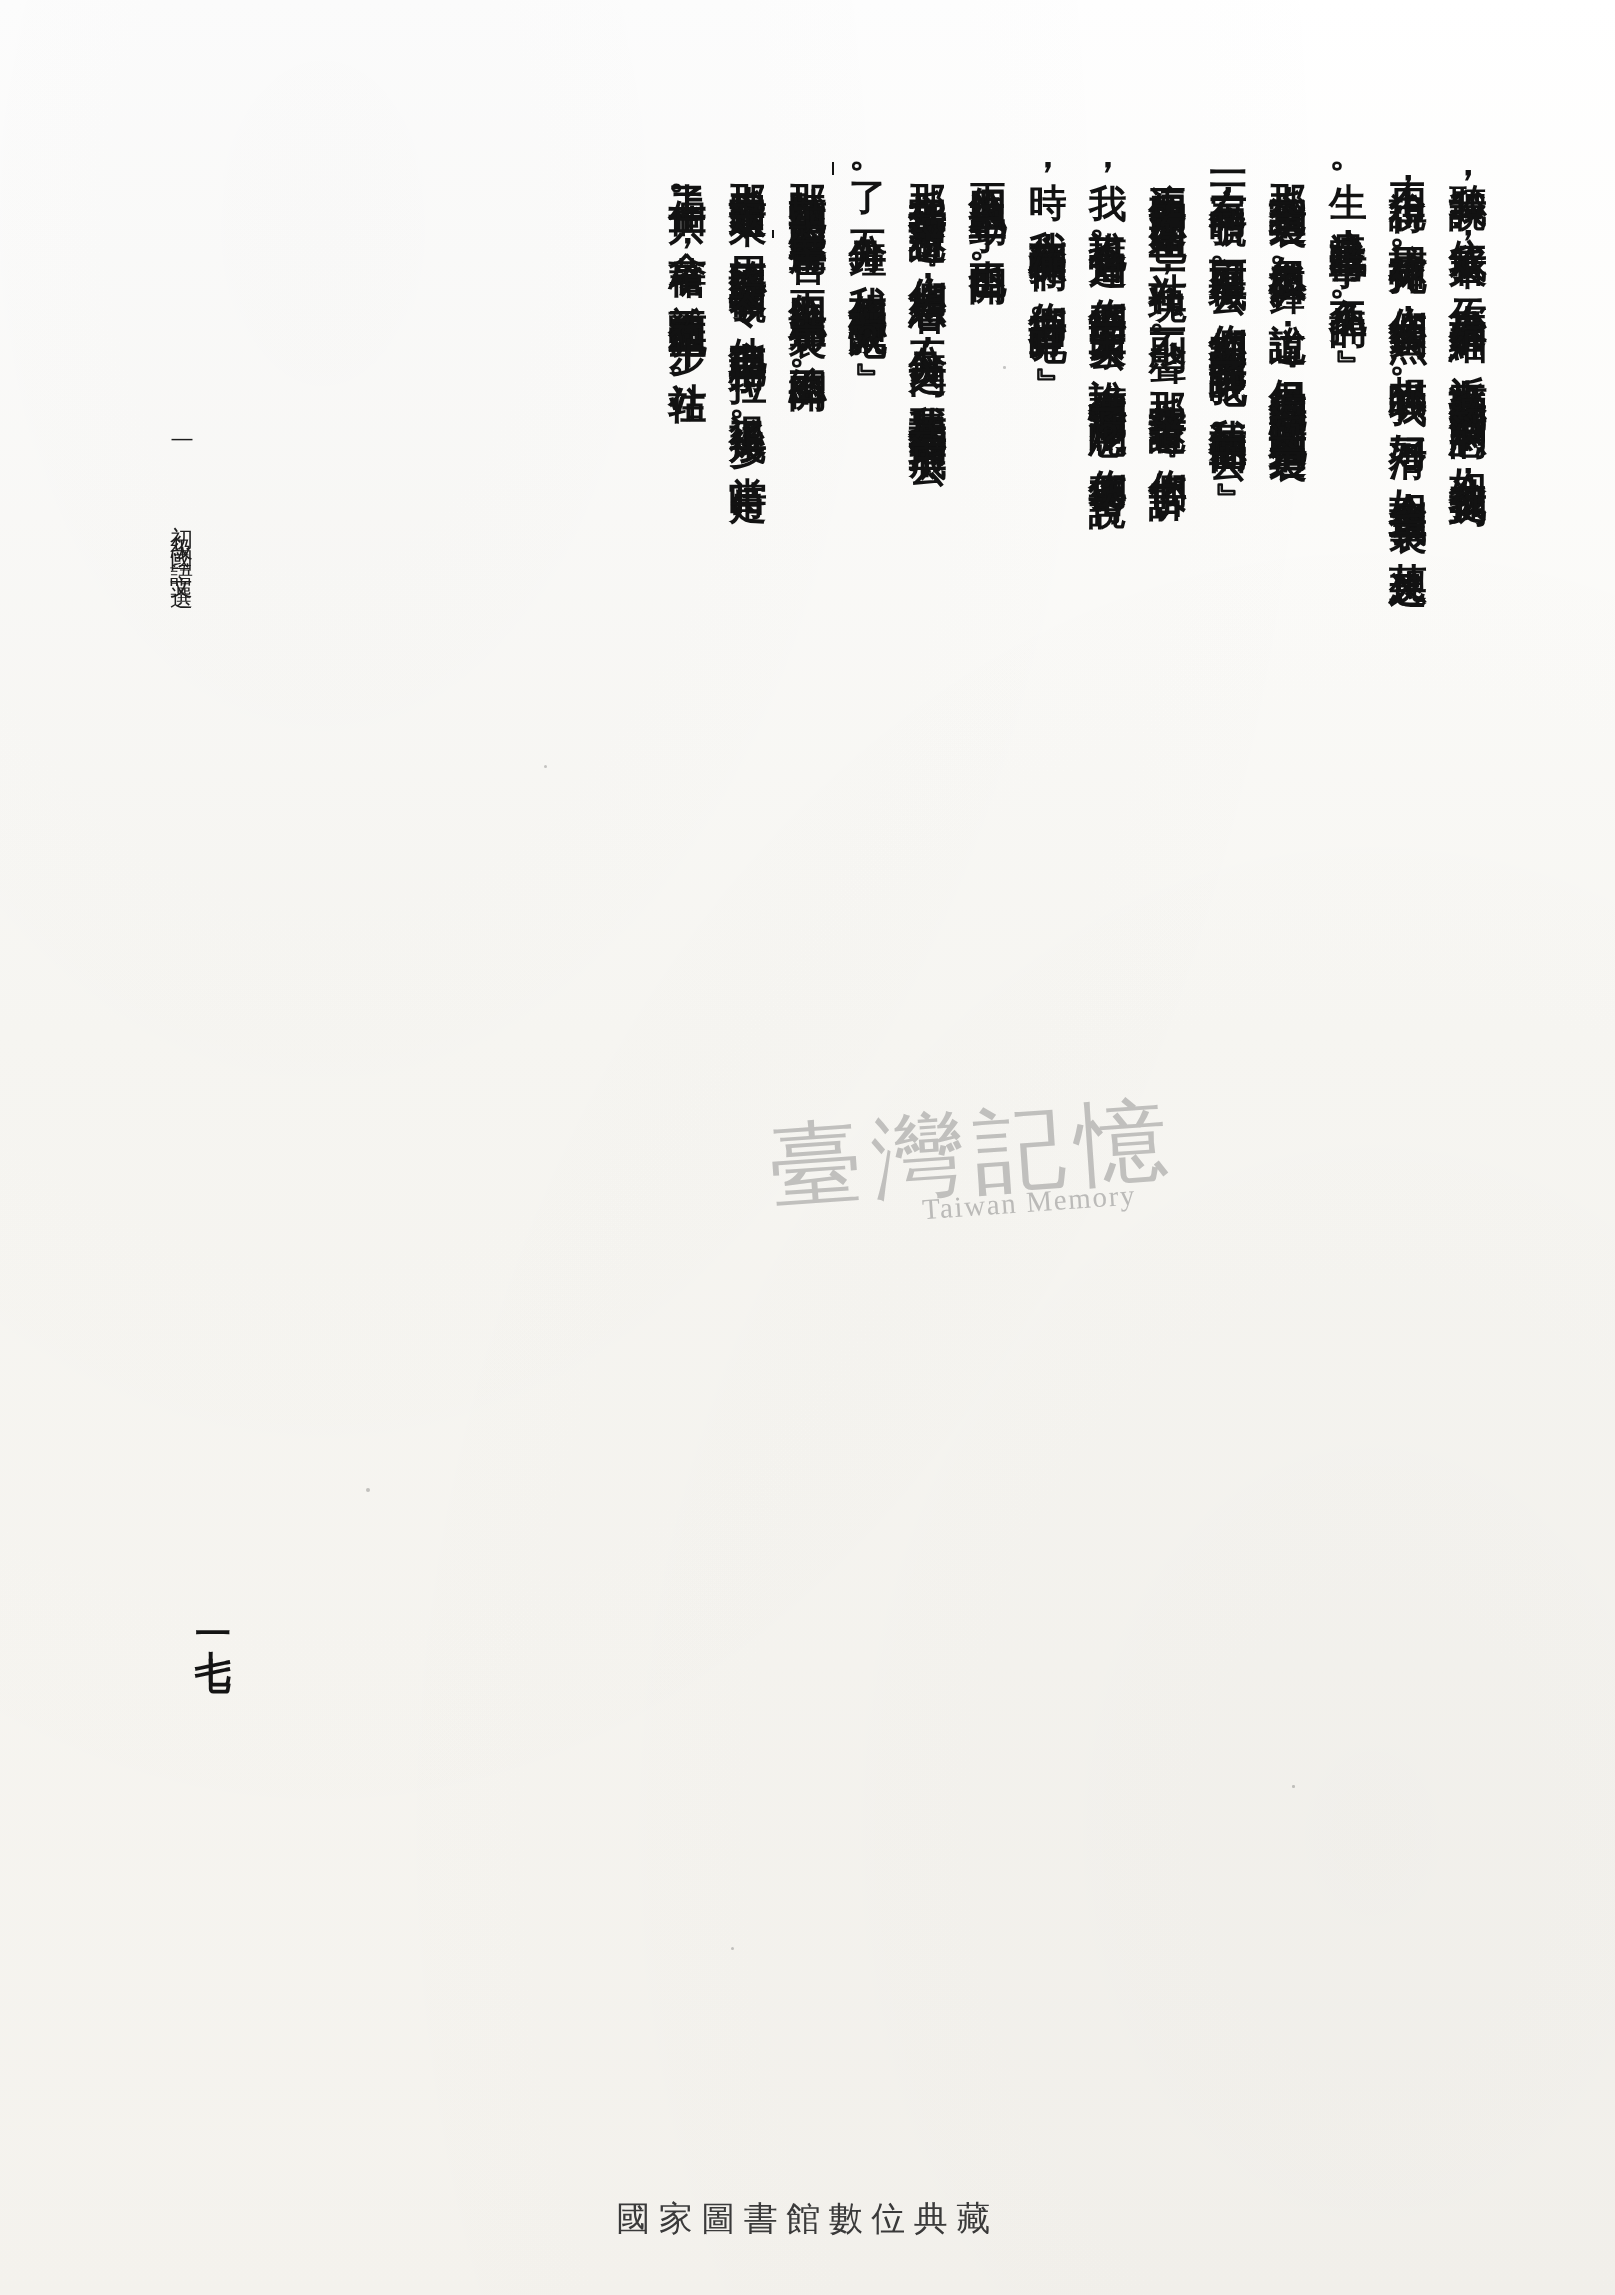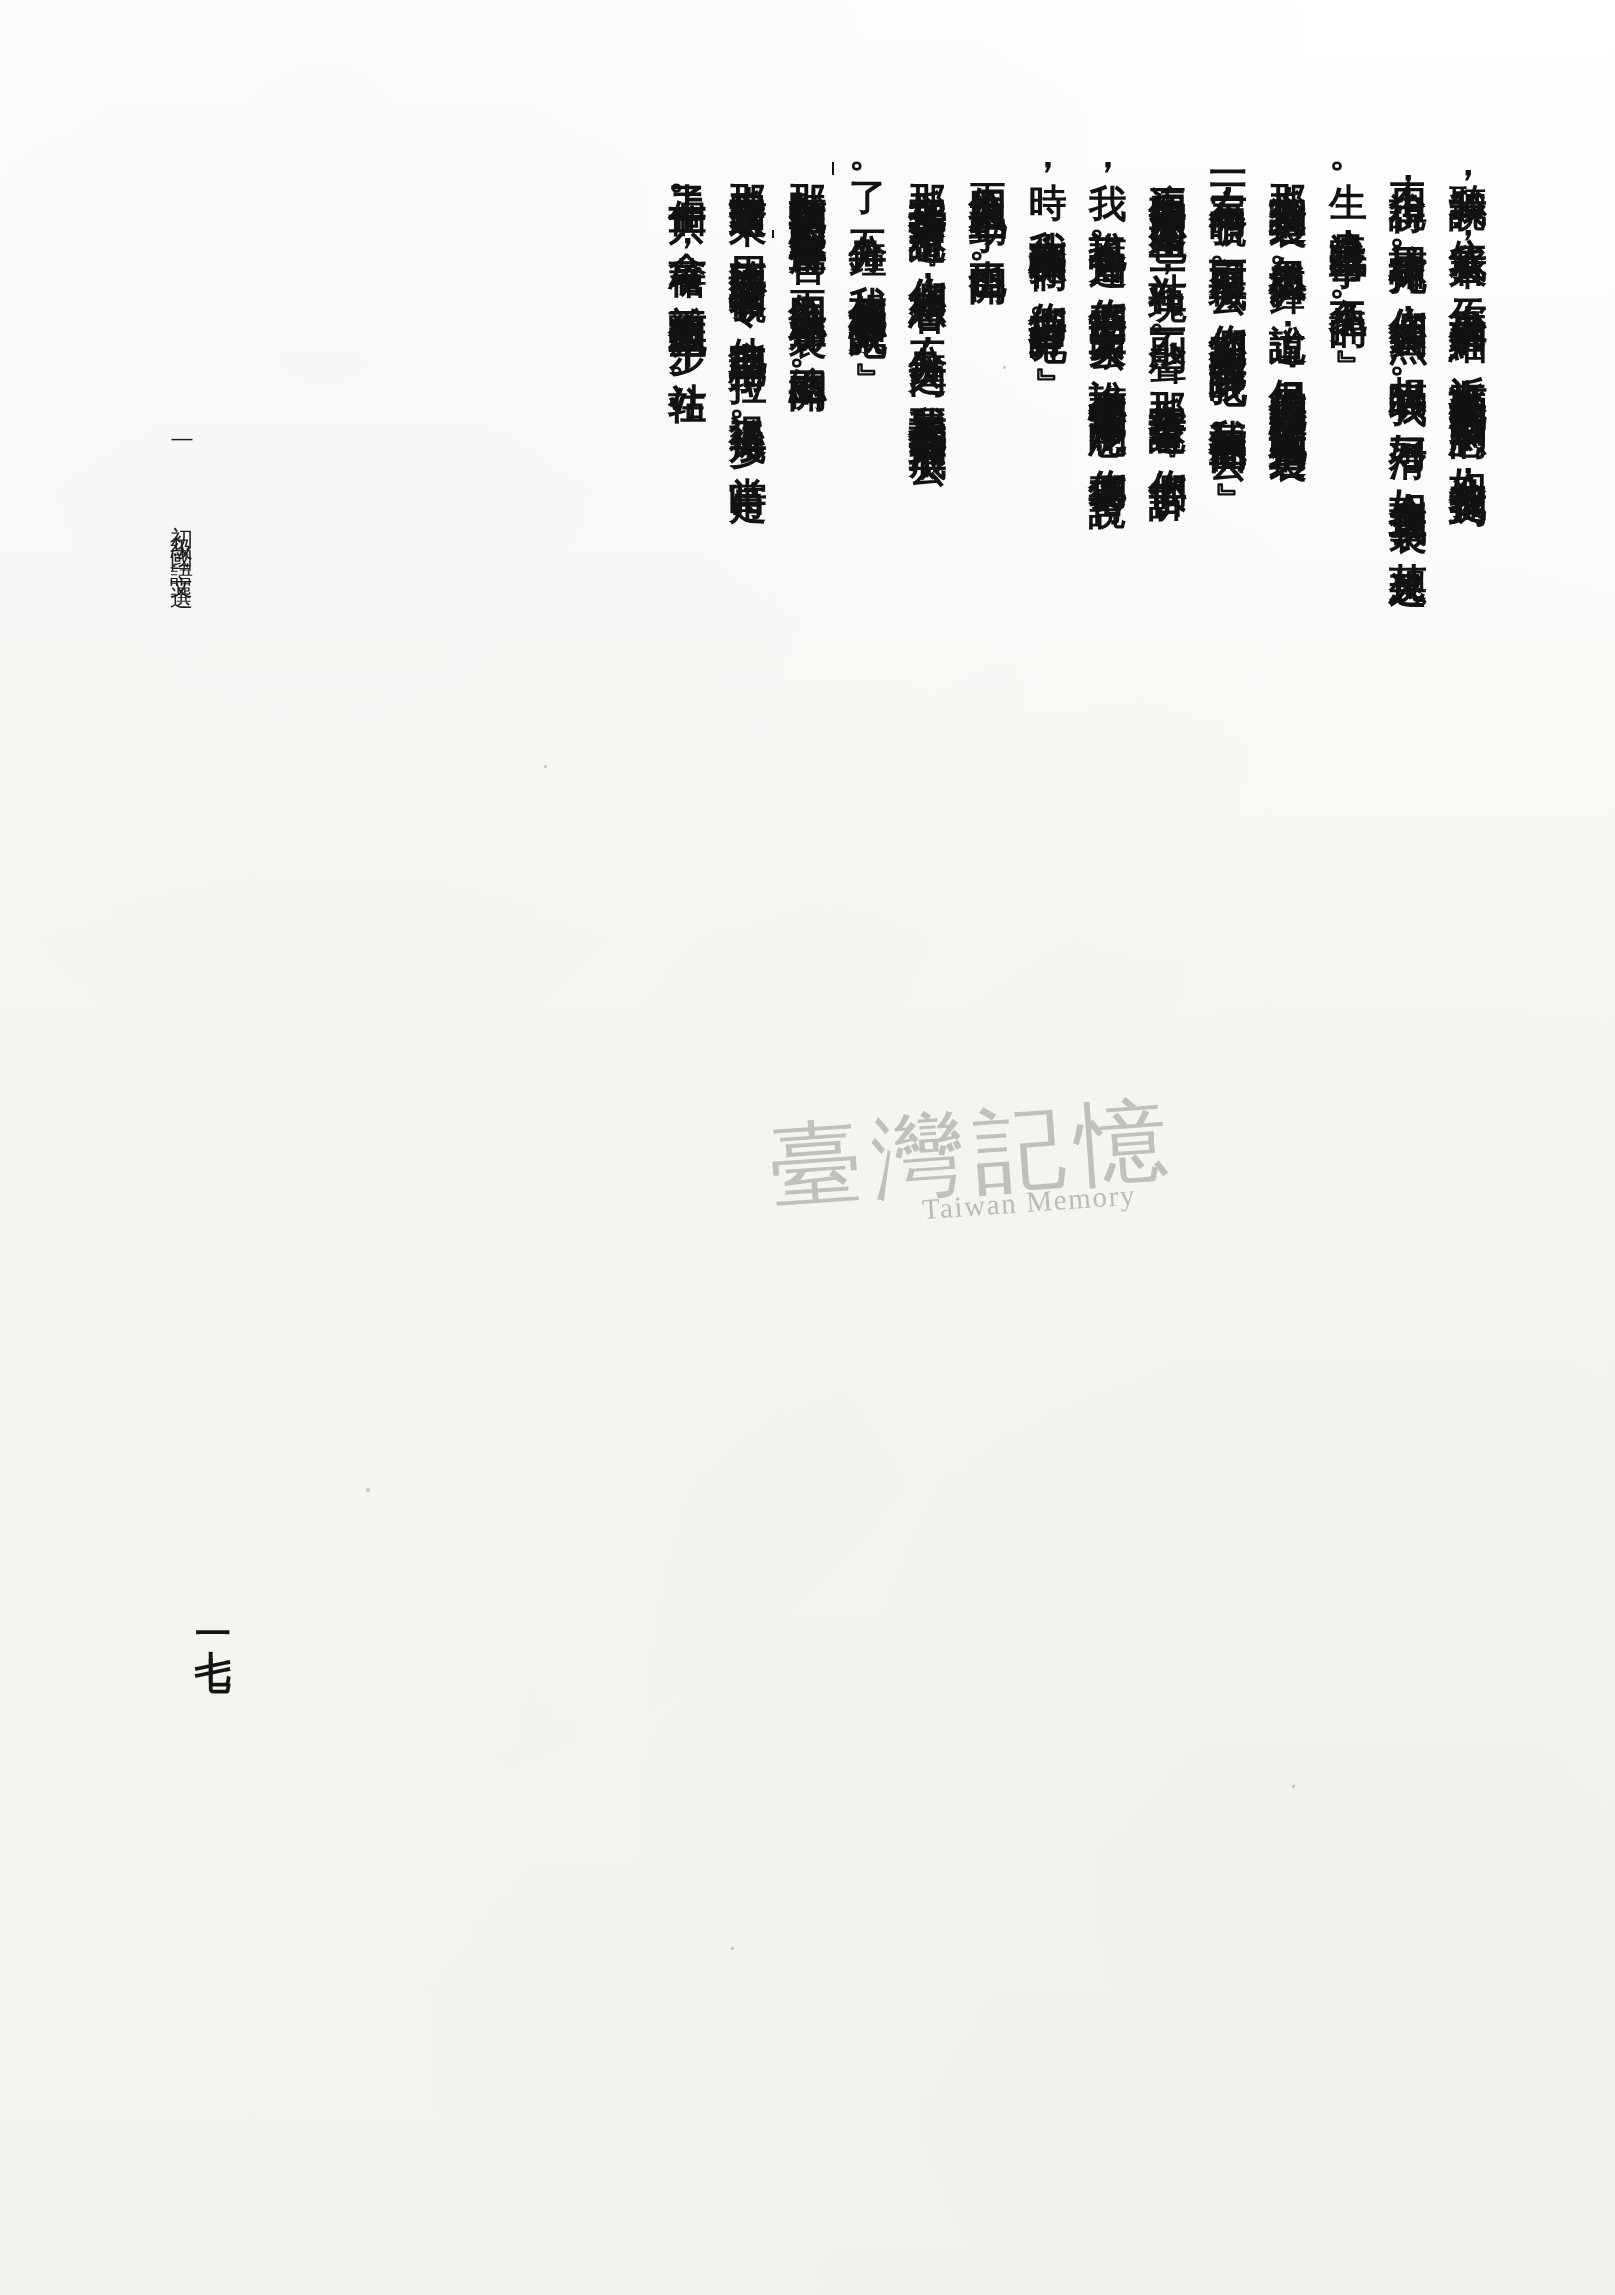--- a/index.html
+++ b/index.html
@@ -180,20 +180,21 @@
     <p class="line">上了十二個兵。拿著槍，離兩個囚犯二十步，站住。</p>
   </div>
 
   <div id="pagenum">一七七</div>
 
   <div id="watermark">
     <span class="wm-cn">臺灣記憶</span>
     <span class="wm-en">Taiwan Memory</span>
   </div>
 
+  <div id="footer">國家圖書館數位典藏</div>
 
   <span class="speck" style="left:544px;top:765px;width:3.4px;height:3.4px;"></span>
   <span class="speck" style="left:1003px;top:366px;width:2.6px;height:2.6px;"></span>
   <span class="speck" style="left:366px;top:1488px;width:4.3px;height:4.3px;"></span>
   <span class="speck" style="left:1292px;top:1785px;width:2.6px;height:2.6px;"></span>
   <span class="speck" style="left:731px;top:1947px;width:3.4px;height:3.4px;"></span>
 </div>
 
 
 </body></html>

